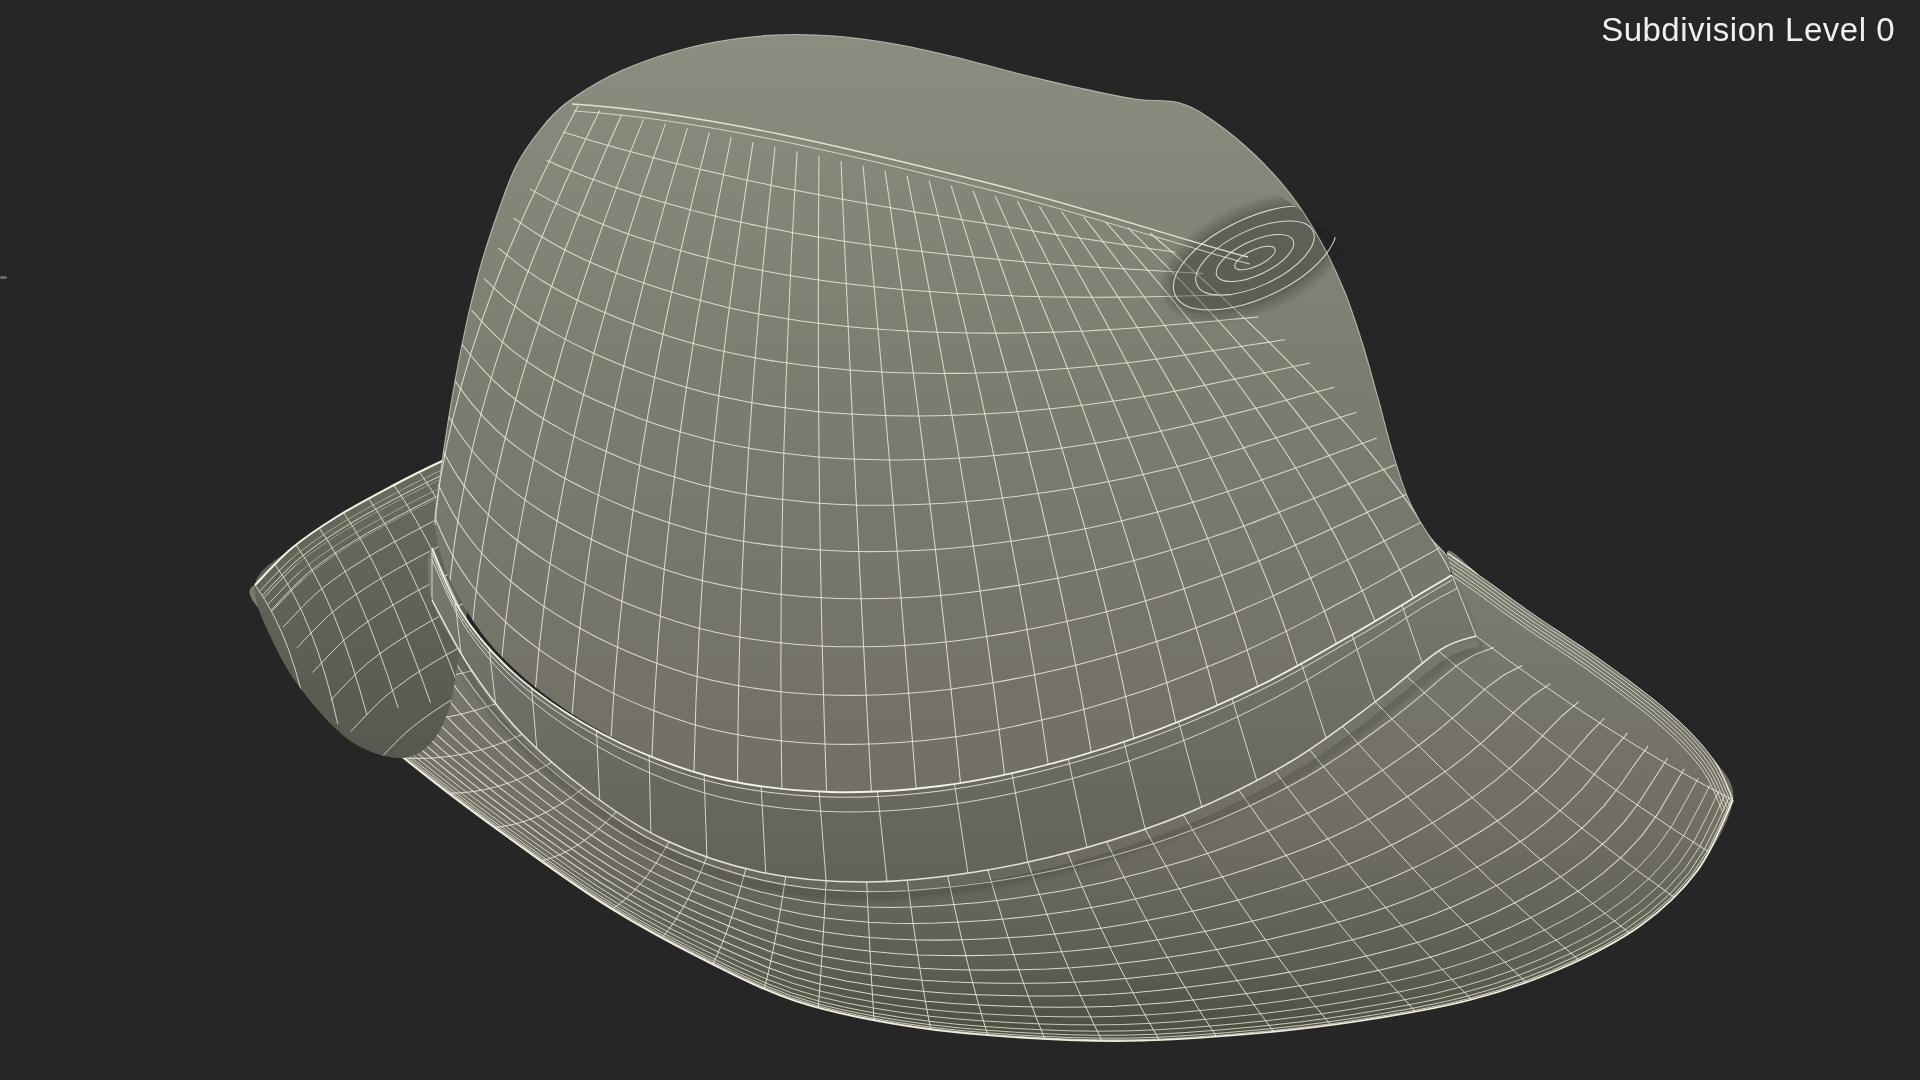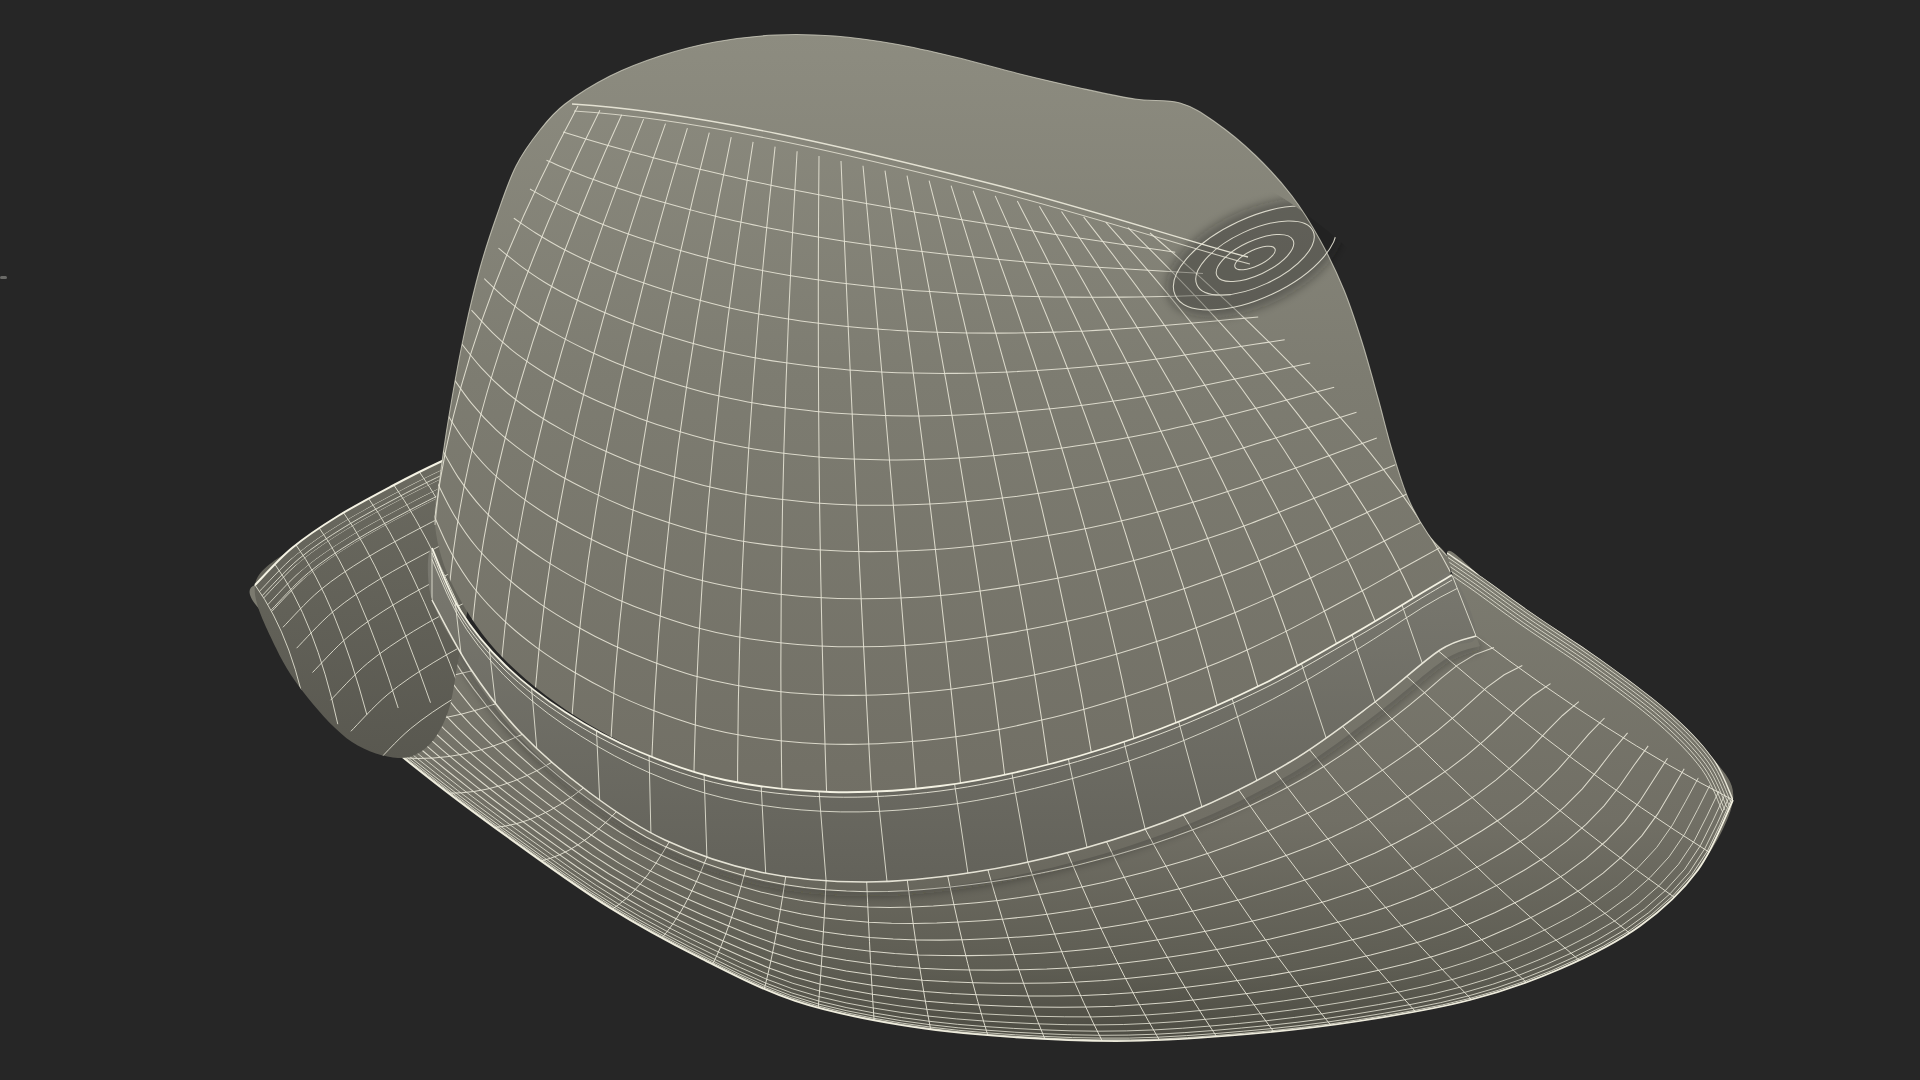--- a/index.html
+++ b/index.html
@@ -228,13 +228,14 @@
           <path d="M1402.0,605.0 L1422.3,663.3"></path>
           <path d="M1452.0,575.0 L1476.0,636.0"></path>
           <path d="M432.0,559.4L439.8,577.4L447.7,595.4L456.4,612.9L466.7,629.6L478.2,645.5L490.6,660.7L503.9,675.1L518.0,688.7L532.8,701.5L548.2,713.6L564.1,725.0L580.5,735.8L597.2,746.1L614.3,755.7L631.7,764.6L649.5,772.8L667.6,780.3L686.0,787.1L704.7,793.0L723.7,798.0L742.8,802.1L762.2,805.4L781.6,808.0L801.1,809.9L820.7,811.2L840.3,811.9L859.9,811.9L879.5,811.3L899.1,810.1L918.6,808.4L938.1,806.2L957.5,803.6L976.9,800.4L996.2,796.8L1015.4,792.8L1034.5,788.4L1053.5,783.6L1072.5,778.5L1091.3,773.0L1110.0,767.2L1128.7,761.1L1147.2,754.6L1165.5,747.7L1183.8,740.5L1201.8,732.9L1219.8,724.9L1237.6,716.7L1255.2,708.1L1272.7,699.2L1289.9,689.9L1306.9,680.1L1323.7,670.1L1340.4,659.8L1357.1,649.5L1373.7,639.1L1390.1,628.5L1406.5,617.8L1423.0,607.2L1439.9,597.4L1457.3,588.4"></path>
         </g>
         <path d="M432.0,548.0C436.7,558.3 447.8,590.5 460.0,610.0C472.2,629.5 487.5,648.0 505.0,665.0C522.5,682.0 542.5,697.5 565.0,712.0C587.5,726.5 613.3,740.7 640.0,752.0C666.7,763.3 693.3,773.3 725.0,780.0C756.7,786.7 794.2,791.0 830.0,792.0C865.8,793.0 903.3,790.7 940.0,786.0C976.7,781.3 1013.3,773.5 1050.0,764.0C1086.7,754.5 1124.2,742.5 1160.0,729.0C1195.8,715.5 1232.5,699.0 1265.0,683.0C1297.5,667.0 1328.3,648.3 1355.0,633.0C1381.7,617.7 1408.8,600.7 1425.0,591.0C1441.2,581.3 1447.5,577.7 1452.0,575.0" fill="none" stroke="#f4f2e3" stroke-width="1.8"></path>
         <path d="M432.0,548.0C436.7,558.3 447.8,590.5 460.0,610.0C472.2,629.5 487.5,648.0 505.0,665.0C522.5,682.0 542.5,697.5 565.0,712.0C587.5,726.5 613.3,740.7 640.0,752.0C666.7,763.3 693.3,773.3 725.0,780.0C756.7,786.7 794.2,791.0 830.0,792.0C865.8,793.0 903.3,790.7 940.0,786.0C976.7,781.3 1013.3,773.5 1050.0,764.0C1086.7,754.5 1124.2,742.5 1160.0,729.0C1195.8,715.5 1232.5,699.0 1265.0,683.0C1297.5,667.0 1328.3,648.3 1355.0,633.0C1381.7,617.7 1408.8,600.7 1425.0,591.0C1441.2,581.3 1447.5,577.7 1452.0,575.0" transform="translate(0,5)" fill="none" stroke="#e8e6d7" stroke-width="1" stroke-opacity="0.9"></path>
         <path d="M432.0,600.0C438.3,611.3 455.3,646.0 470.0,668.0C484.7,690.0 500.0,711.2 520.0,732.0C540.0,752.8 565.8,775.0 590.0,793.0C614.2,811.0 636.7,826.8 665.0,840.0C693.3,853.2 726.7,865.0 760.0,872.0C793.3,879.0 829.2,882.0 865.0,882.0C900.8,882.0 938.3,877.7 975.0,872.0C1011.7,866.3 1049.2,858.0 1085.0,848.0C1120.8,838.0 1155.8,826.3 1190.0,812.0C1224.2,797.7 1259.2,780.3 1290.0,762.0C1320.8,743.7 1350.0,720.7 1375.0,702.0C1400.0,683.3 1423.2,661.0 1440.0,650.0C1456.8,639.0 1470.0,638.3 1476.0,636.0" fill="none" stroke="#f4f2e3" stroke-width="1.5" stroke-opacity="0.9"></path>
       </g>
     </svg>
   <div class="edge-artifact"></div>
+  <div class="caption" style="color: rgb(240, 240, 239);">Subdivision Level 0</div>
 </div>
 
 </body></html>

